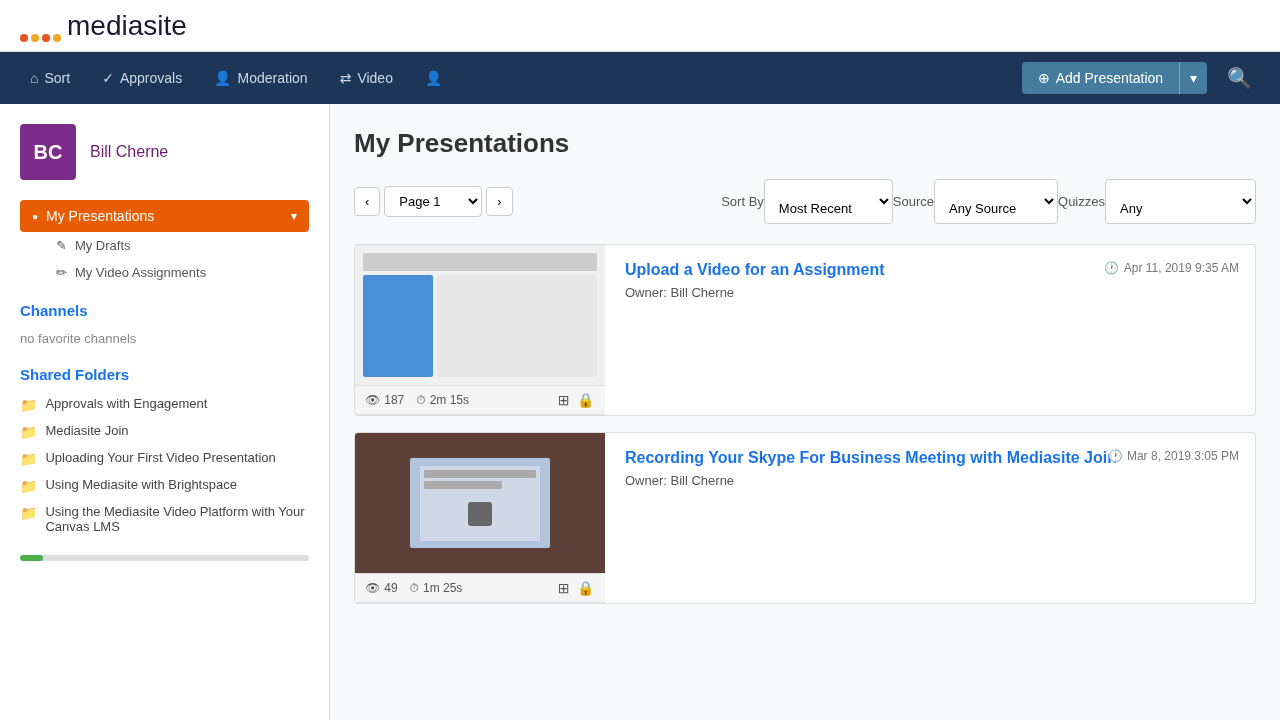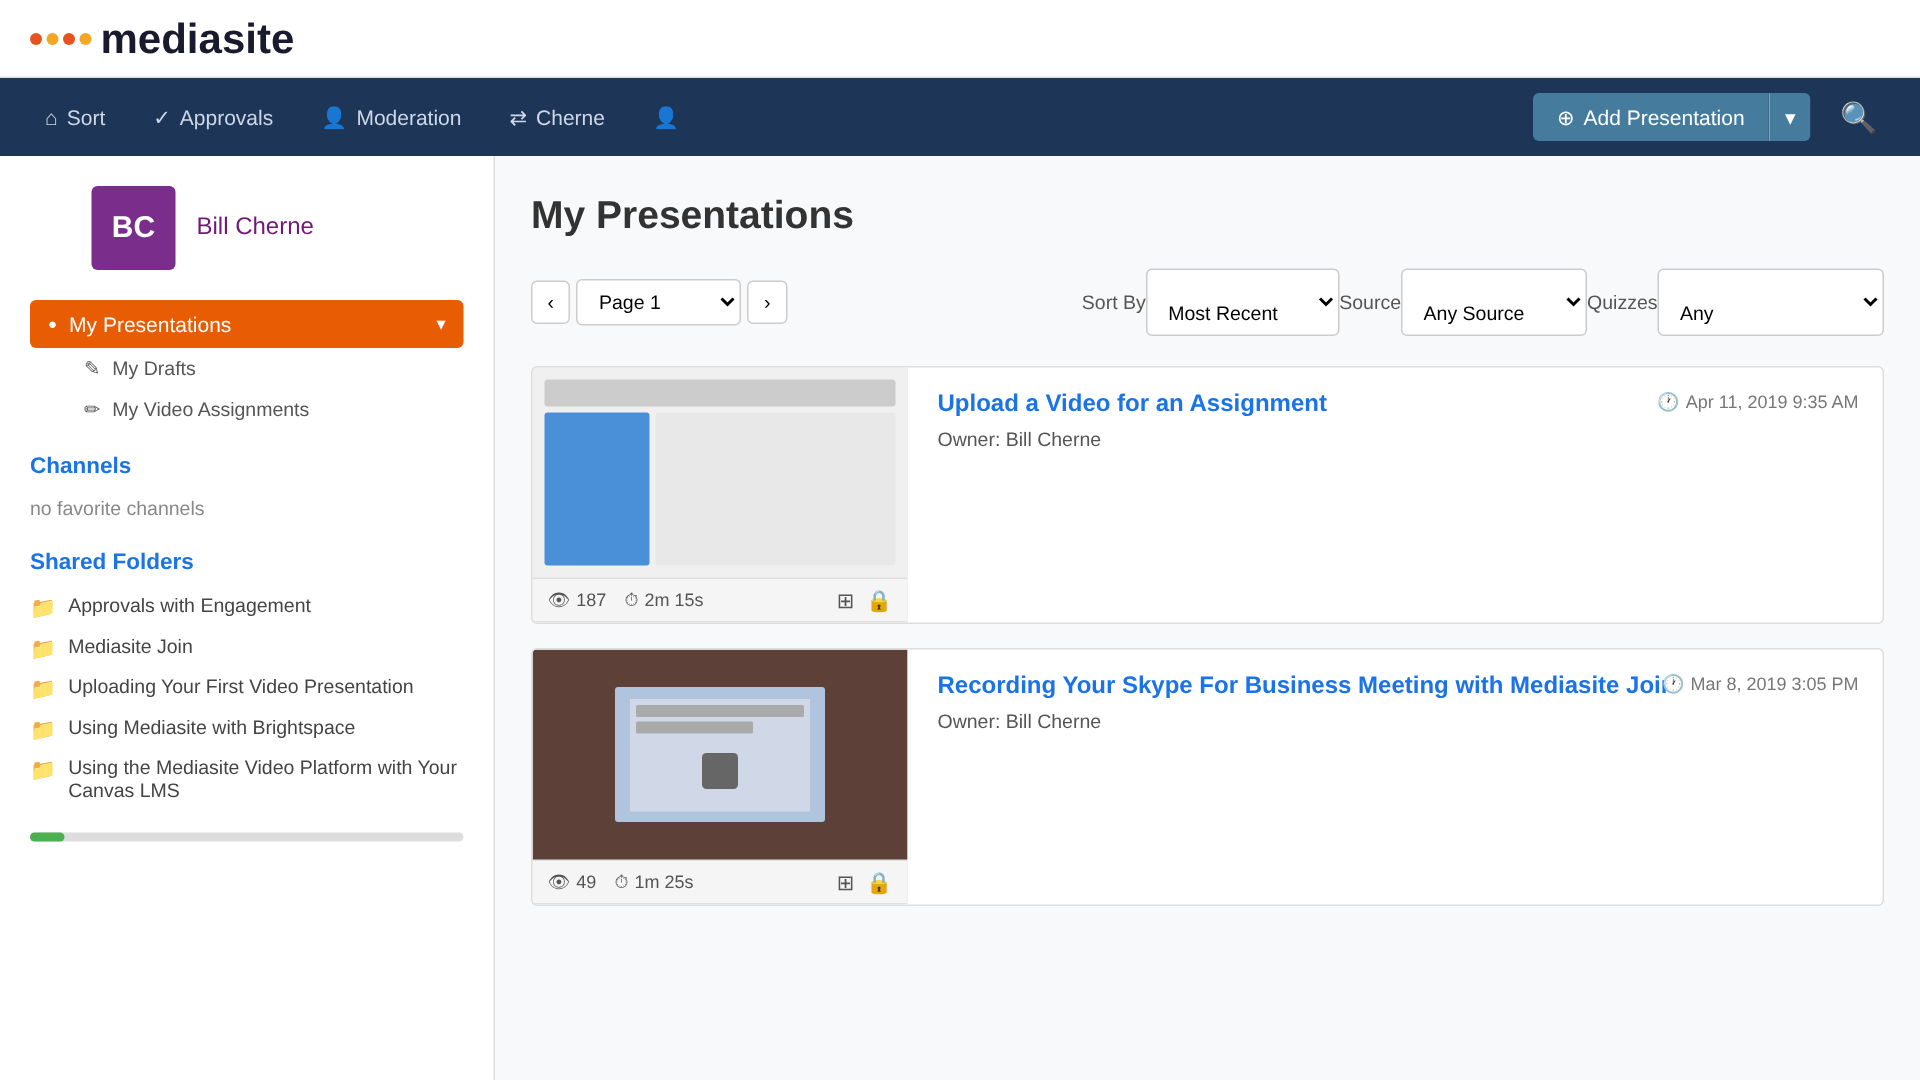--- a/index.html
+++ b/index.html
@@ -9,24 +9,24 @@
     .logo-bar {
       background: #fff;
       padding: 10px 20px;
       display: flex;
       align-items: center;
       border-bottom: 1px solid #ddd;
       height: 52px;
     }
     .logo-text {
       font-size: 28px;
-      font-weight: bold;
+      font-weight: normal;
       color: #1a1a2e;
       display: flex;
-      align-items: center;
+      align-items: flex-end;
       gap: 6px;
     }
     .logo-dots {
       display: flex;
       gap: 3px;
       align-items: center;
     }
     .dot {
       width: 8px; height: 8px;
       border-radius: 50%;
@@ -117,21 +117,20 @@
       width: 56px;
       height: 56px;
       background: #7b2d8b;
       border-radius: 4px;
       display: flex;
       align-items: center;
       justify-content: center;
       color: white;
       font-size: 20px;
       font-weight: bold;
-      margin-left: 41px;
     }
     .user-name {
       font-size: 16px;
       color: #701a75;
     }
 
     .sidebar-nav-item {
       display: flex;
       align-items: center;
       gap: 8px;
@@ -209,21 +208,21 @@
     .page-btn {
       background: #fff;
       border: 1px solid #ccc;
       padding: 6px 10px;
       cursor: pointer;
       border-radius: 4px;
       font-size: 13px;
     }
     .page-select {
       border: 1px solid #ccc;
-      padding: 6px 36px 6px 10px;
+      padding: 6px 24px 6px 10px;
       border-radius: 4px;
       background: #fff;
       cursor: pointer;
       font-size: 13px;
       appearance: auto;
     }
 
     .filter-group {
       display: flex;
       align-items: center;
@@ -416,21 +415,21 @@
     <a class="nav-item">
       <span>✓</span>
       <span>Approvals</span>
     </a>
     <a class="nav-item">
       <span>👤</span>
       <span>Moderation</span>
     </a>
     <a class="nav-item">
       <span>⇄</span>
-      <span>Cherne</span>
+      <span>Video</span>
     </a>
     <a class="nav-item">
       <span>👤</span>
     </a>
   </div>
   <div class="nav-right">
     <div style="display:flex; align-items:center;">
       <button class="add-presentation-btn">
         <span>⊕</span>
         <span>Add Presentation</span>

